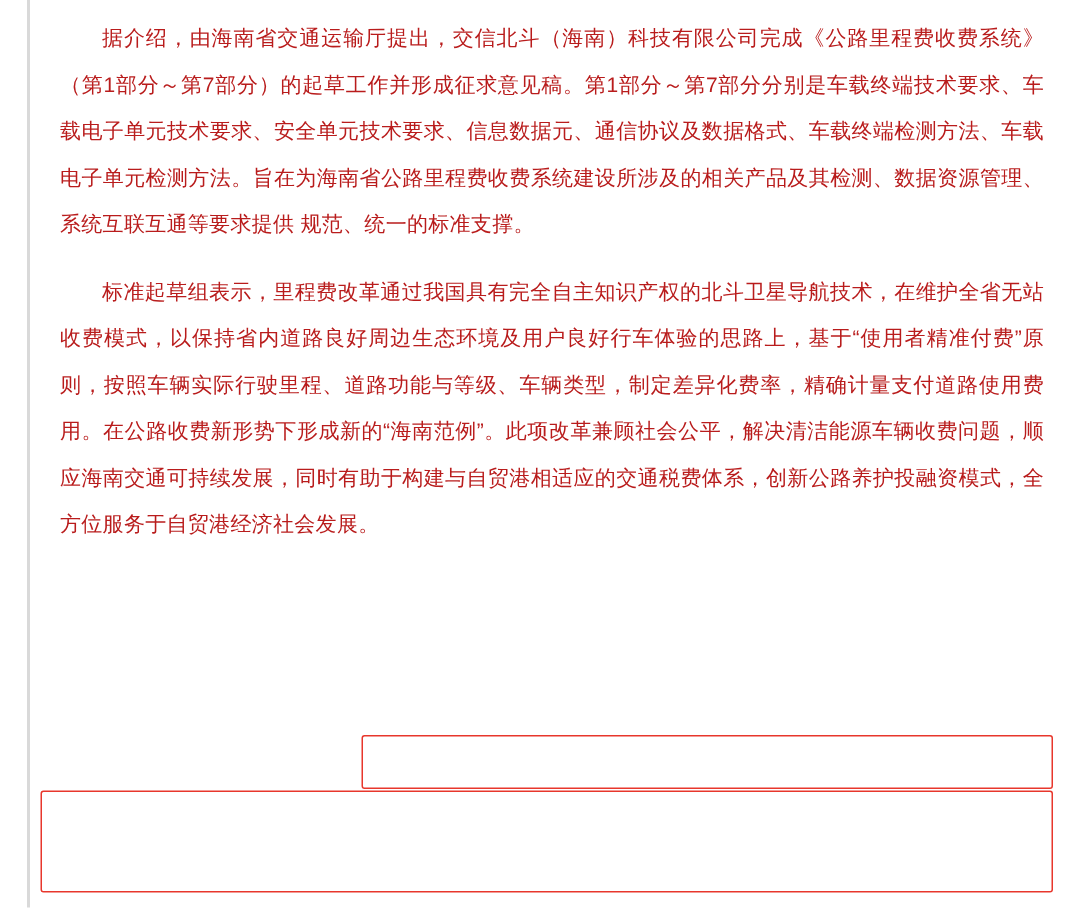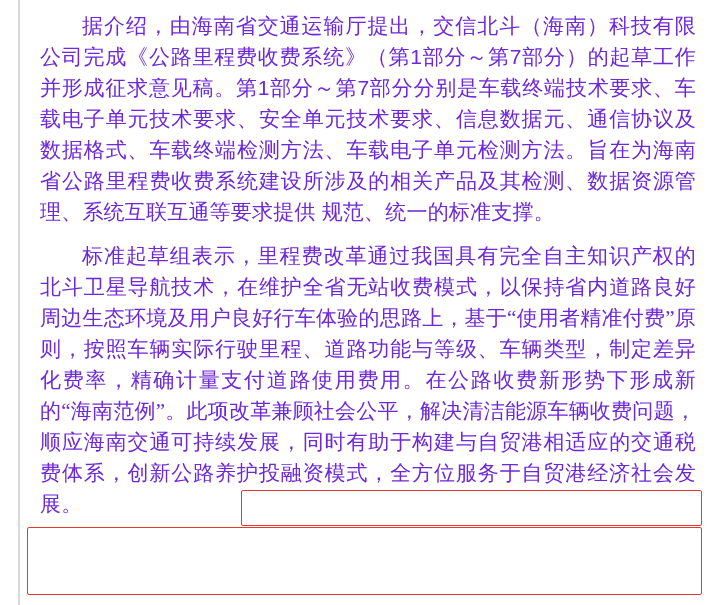--- a/index.html
+++ b/index.html
@@ -24,36 +24,35 @@
   }
   .left-rule {
     position: absolute;
     left: 18px;
     top: 0;
     width: 2px;
     height: 605px;
     background: #d9d9d9;
   }
   .para {
-    font-size: 21px;
+    font-size: 14px;
     line-height: 31px;
     text-align: justify;
     text-justify: inter-ideograph;
     text-indent: 2em;
     margin: 0 0 14px 0;
-    color: #6d28d9;
+    color: #b91c1c;
     letter-spacing: 0.2px;
     word-break: break-all;
   }
   .para.first {
     margin-top: 0;
   }
   .para.last {
     margin-bottom: 0;
-    font-family: Liberation Serif, serif;
   }
   
   .hl-box {
     position: absolute;
     border: 1.6px solid #e8372c;
     border-radius: 2px;
     pointer-events: none;
   }
   .hl-box-1 {
     left: 241px;

